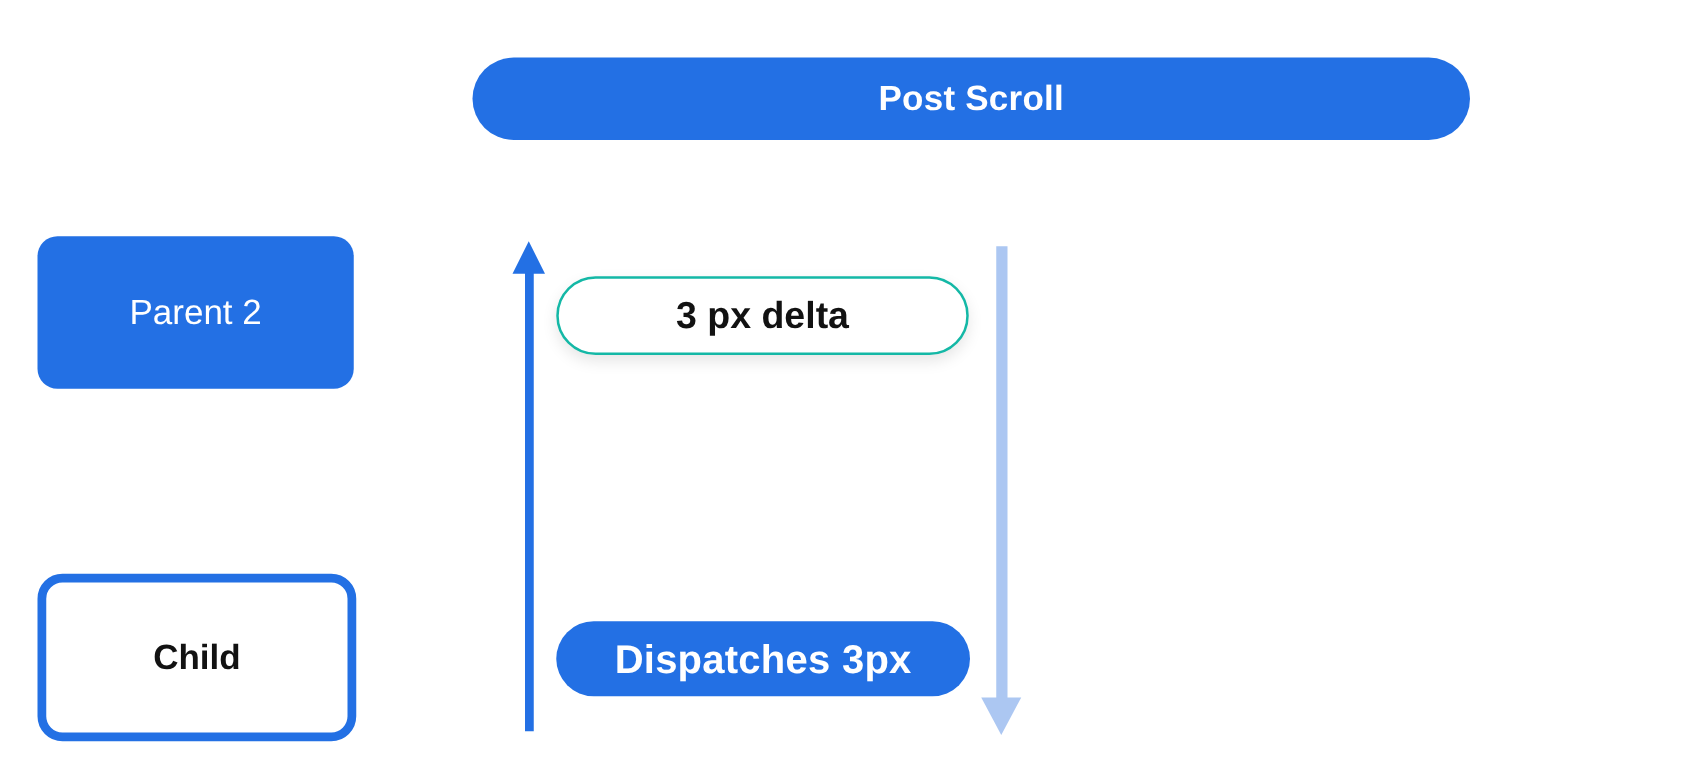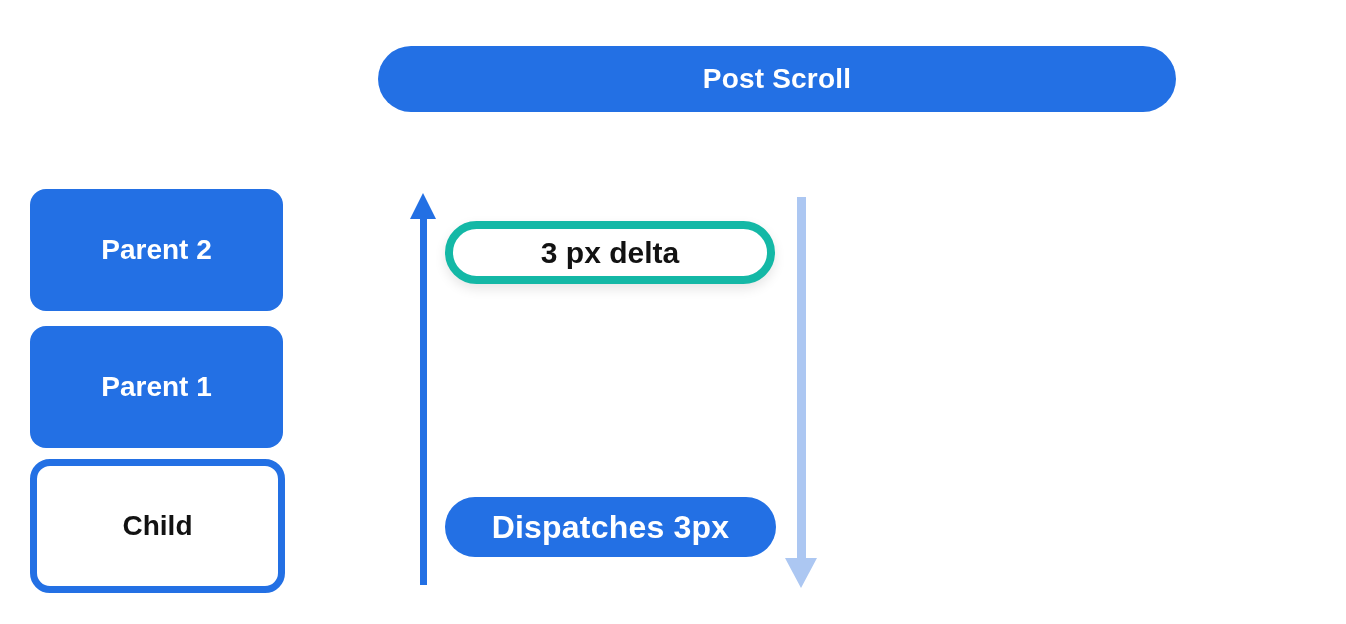--- a/index.html
+++ b/index.html
@@ -32,21 +32,21 @@
     color:var(--text-light);
     font-size:28px; font-weight:bold;
     letter-spacing:.2px;
     text-align:center;
   }
   .node{
     position:absolute;
     left:30px; width:253px;
     display:flex; align-items:center; justify-content:center;
     border-radius:16px;
-    font-size:28px; font-weight:bold;
+    font-size:28px; font-weight:normal;
   }
   .node.filled{
     background:var(--primary-blue);
     color:var(--text-light);
   }
   .node-parent2{ top:189px; height:122px; }
   .node-parent1{ top:326px; height:122px; }
   .node-child{
     top:459px; height:134px; width:255px;
     background:#fff;
@@ -79,21 +79,21 @@
     position:absolute;
     left:785px; top:558px;
     width:0; height:0;
     border-left:16px solid transparent;
     border-right:16px solid transparent;
     border-top:30px solid var(--light-blue);
   }
   .delta-pill{
     left:445px; top:221px; width:330px; height:63px;
     background:#fff;
-    border:8px solid #14b8a6;
+    border:2px solid #14b8a6;
     border-radius:32px;
     box-shadow:0 5px 12px rgba(0,0,0,0.10);
     color:var(--text-dark);
     font-size:30px; font-weight:600;
   }
   .dispatch-pill{
     left:445px; top:497px; width:331px; height:60px;
     background:var(--primary-blue);
     border-radius:30px;
     color:var(--text-light);
@@ -107,23 +107,20 @@
 <div class="canvas">
 
   <div class="pill title-pill">
     <span>Post Scroll</span>
   </div>
 
   <div class="node filled node-parent2">
     <span>Parent 2</span>
   </div>
 
-  <div class="node filled node-parent1">
-    <span>Parent 1</span>
-  </div>
 
   <div class="node node-child">
     <span>Child</span>
   </div>
 
   <div class="arrow-up-line"></div>
   <div class="arrow-up-head"></div>
 
   <div class="arrow-down-line"></div>
   <div class="arrow-down-head"></div>

